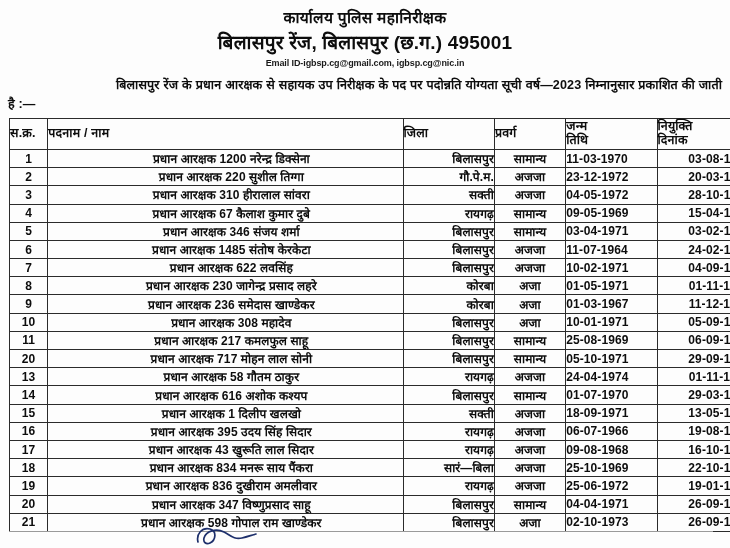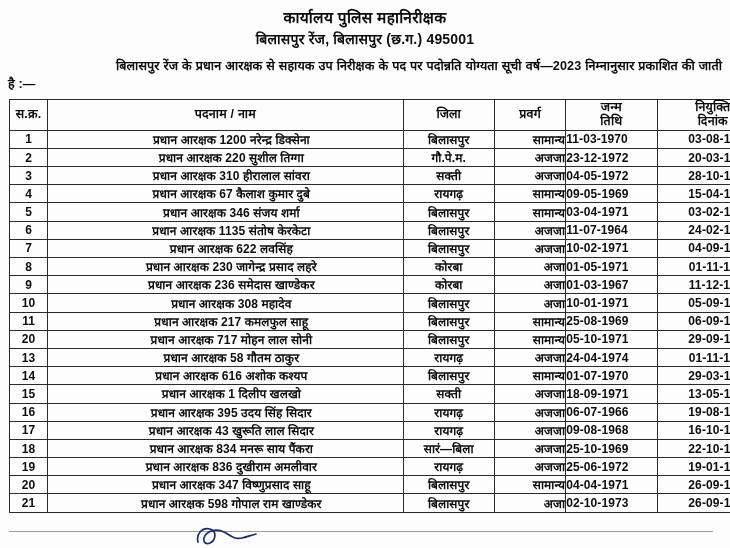--- a/index.html
+++ b/index.html
@@ -29,21 +29,21 @@
     text-align: center;
     padding-top: 8px;
   }
   .org-line1 {
     font-size: 15.5px;
     font-weight: bold;
     letter-spacing: 0.3px;
     line-height: 1.35;
   }
   .org-line2 {
-    font-size: 14px;
+    font-size: 19px;
     font-weight: bold;
     letter-spacing: 0.2px;
     line-height: 1.45;
   }
   .org-email {
     font-size: 9px;
     font-weight: bold;
     letter-spacing: -0.1px;
     margin-top: 2px;
     color: #1a1a1a;
@@ -77,34 +77,34 @@
     font-weight: bold;
   }
   table.roster th,
   table.roster td {
     border: 1px solid #2b2b2b;
     padding: 0;
     vertical-align: middle;
   }
   table.roster thead th {
     font-size: 12.5px;
-    text-align: center;
+    text-align: left;
     height: 30px;
     line-height: 1.1;
     letter-spacing: 0.2px;
   }
   table.roster tbody td {
     height: 17.2px;
     font-size: 12px;
     letter-spacing: 0.1px;
   }
   .c-sno   { width: 37px;  text-align: center; font-size: 11px; }
   .c-name  { width: 353px; text-align: center; padding-left: 12px !important; }
-  .c-dist  { width: 90px;  text-align: center; }
-  .c-cat   { width: 70px;  text-align: right; }
+  .c-dist  { width: 90px;  text-align: right; }
+  .c-cat   { width: 70px;  text-align: center; }
   .c-dob   { width: 90px;  text-align: left; font-size: 10.5px; letter-spacing: 0px; }
   .c-doa   { width: 110px; text-align: center; font-size: 10.5px; letter-spacing: 0px; }
 
   thead .c-name { text-align: center; padding-left: 0 !important; }
 
   
   .signature {
     position: absolute;
     left: 190px;
     top: 524px;
@@ -122,20 +122,21 @@
   }
 </style>
 </head>
 <body>
 
 <div class="page">
 
   <div class="letterhead">
     <div class="org-line1">कार्यालय पुलिस महानिरीक्षक</div>
     <div class="org-line2">बिलासपुर रेंज, बिलासपुर (छ.ग.) 495001</div>
+    <div class="org-email">Email ID-igbsp.cg@gmail.com, igbsp.cg@nic.in</div>
   </div>
 
   <div class="intro">बिलासपुर रेंज के प्रधान आरक्षक से सहायक उप निरीक्षक के पद पर पदोन्नति योग्यता सूची वर्ष—2023 निम्नानुसार प्रकाशित की जाती है :—</div>
 
   <div class="table-wrap">
     <table class="roster">
       <thead>
         <tr>
           <th class="c-sno">स.क्र.</th>
           <th class="c-name">पदनाम / नाम</th>
@@ -187,21 +188,21 @@
           <tr>
             <td class="c-sno">5</td>
             <td class="c-name">प्रधान आरक्षक 346 संजय शर्मा</td>
             <td class="c-dist">बिलासपुर</td>
             <td class="c-cat">सामान्य</td>
             <td class="c-dob">03-04-1971</td>
             <td class="c-doa">03-02-19</td>
           </tr>
           <tr>
             <td class="c-sno">6</td>
-            <td class="c-name">प्रधान आरक्षक 1135 संतोष केरकेटा</td>
+            <td class="c-name">प्रधान आरक्षक 1485 संतोष केरकेटा</td>
             <td class="c-dist">बिलासपुर</td>
             <td class="c-cat">अजजा</td>
             <td class="c-dob">11-07-1964</td>
             <td class="c-doa">24-02-19</td>
           </tr>
           <tr>
             <td class="c-sno">7</td>
             <td class="c-name">प्रधान आरक्षक 622 लवसिंह</td>
             <td class="c-dist">बिलासपुर</td>
             <td class="c-cat">अजजा</td>

